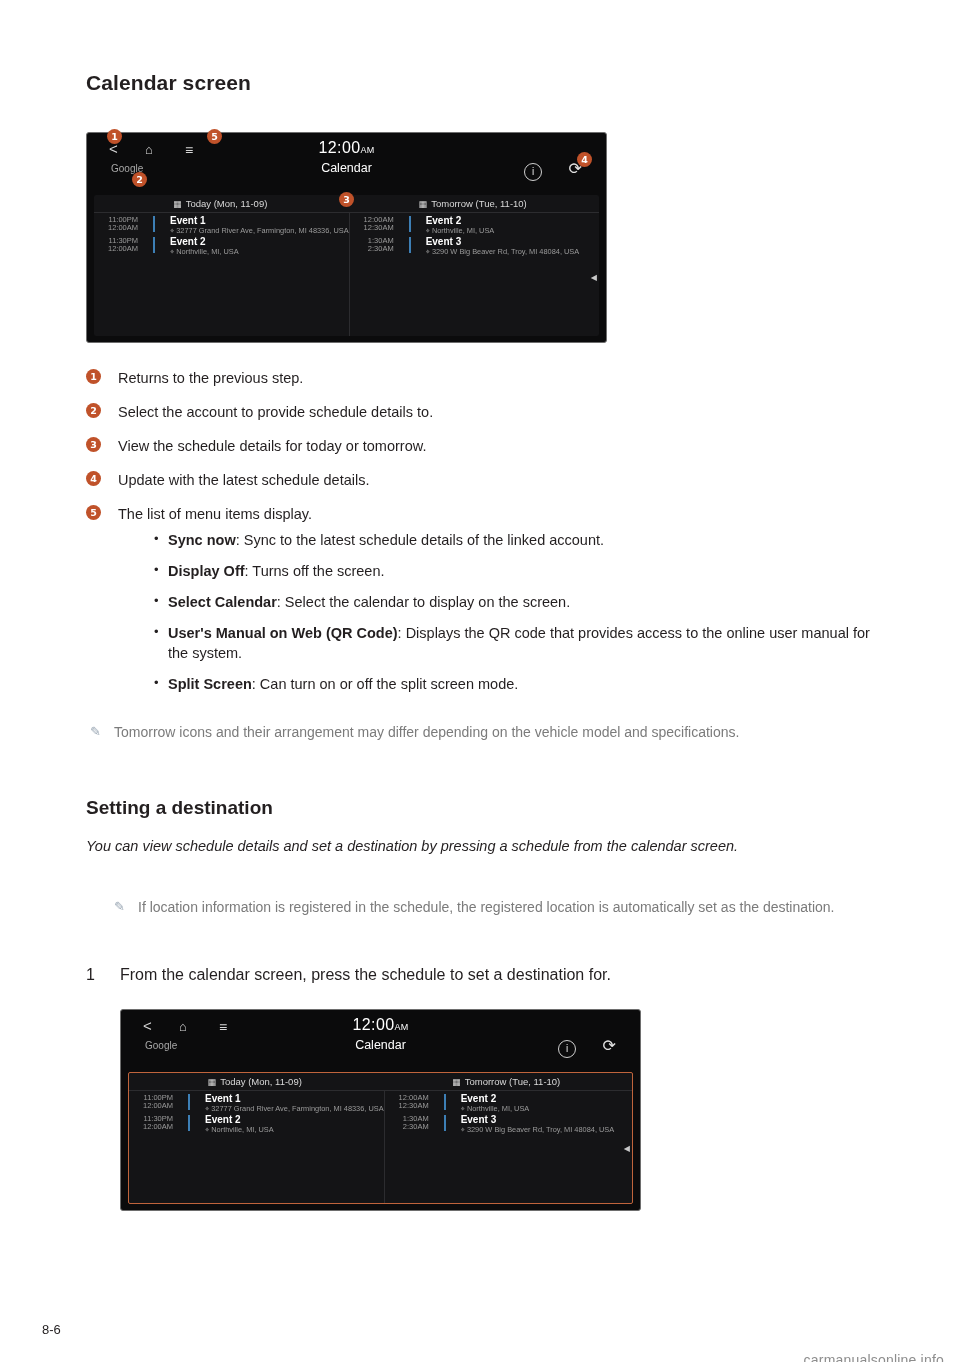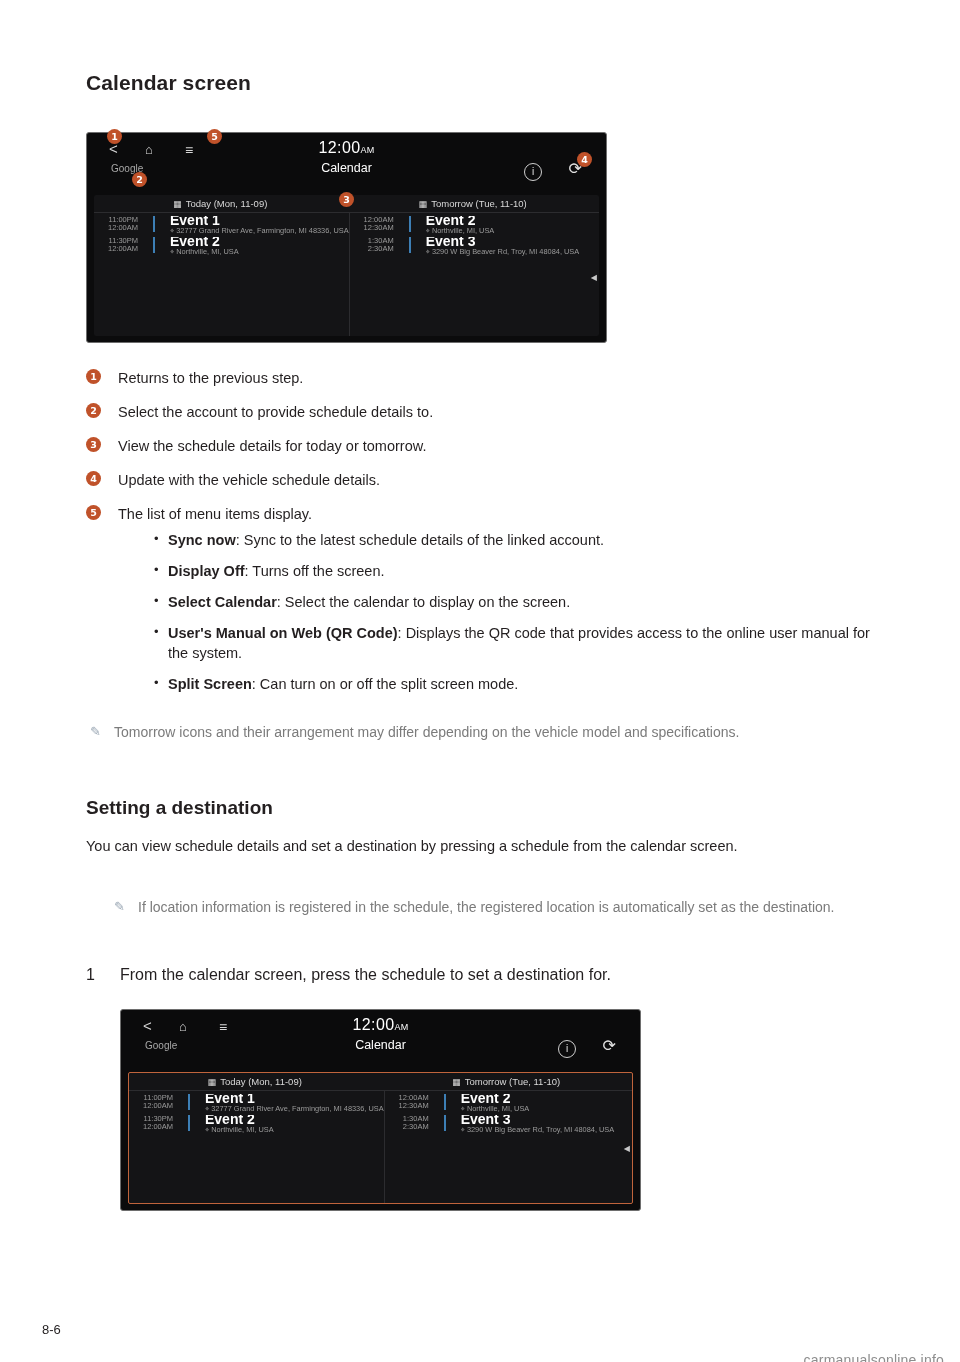--- a/index.html
+++ b/index.html
@@ -177,21 +177,21 @@
   }
   .evt .bar {
     width: 2px;
     background: #3d7fb5;
     margin-right: 5px;
     flex: 0 0 2px;
   }
   .evt .det { flex: 1; min-width: 0; }
   .evt .etitle {
     color: #ffffff;
-    font-size: 14px;
+    font-size: 10px;
     line-height: 9.6px;
     font-weight: bold;
     white-space: nowrap;
     overflow: hidden;
   }
   .evt .eloc {
     color: #9b9b9b;
     font-size: 7.4px;
     line-height: 9px;
     white-space: nowrap;
@@ -292,21 +292,21 @@
   #note-1 { left: 86px; top: 703px; }
   #note-2 { left: 110px; top: 878px; width: 760px; }
 
   
   .para {
     position: absolute;
     font-size: 14.5px;
     line-height: 21px;
     color: #231f20;
   }
-  #para-1 { left: 86px; top: 817px; width: 800px; }
+  #para-1 { left: 86px; top: 817px; width: 800px; font-style: italic; }
 
   .step {
     position: absolute;
     left: 86px;
     top: 945px;
     font-size: 16px;
     line-height: 22px;
     color: #231f20;
   }
   .step .n {
@@ -438,21 +438,21 @@
     <div class="legend-row">
       <span class="num">2</span>
       <span>Select the account to provide schedule details to.</span>
     </div>
     <div class="legend-row">
       <span class="num">3</span>
       <span>View the schedule details for today or tomorrow.</span>
     </div>
     <div class="legend-row">
       <span class="num">4</span>
-      <span>Update with the vehicle schedule details.</span>
+      <span>Update with the latest schedule details.</span>
     </div>
     <div class="legend-row">
       <span class="num">5</span>
       <span>The list of menu items display.</span>
       <ul class="bullets">
         <li><b>Sync now</b><span>: Sync to the latest schedule details of the linked account.</span></li>
         <li><b>Display Off</b><span>: Turns off the screen.</span></li>
         <li><b>Select Calendar</b><span>: Select the calendar to display on the screen.</span></li>
         <li><b>User's Manual on Web (QR Code)</b><span>: Displays the QR code that provides access to the online user manual for the system.</span></li>
         <li><b>Split Screen</b><span>: Can turn on or off the split screen mode.</span></li>

